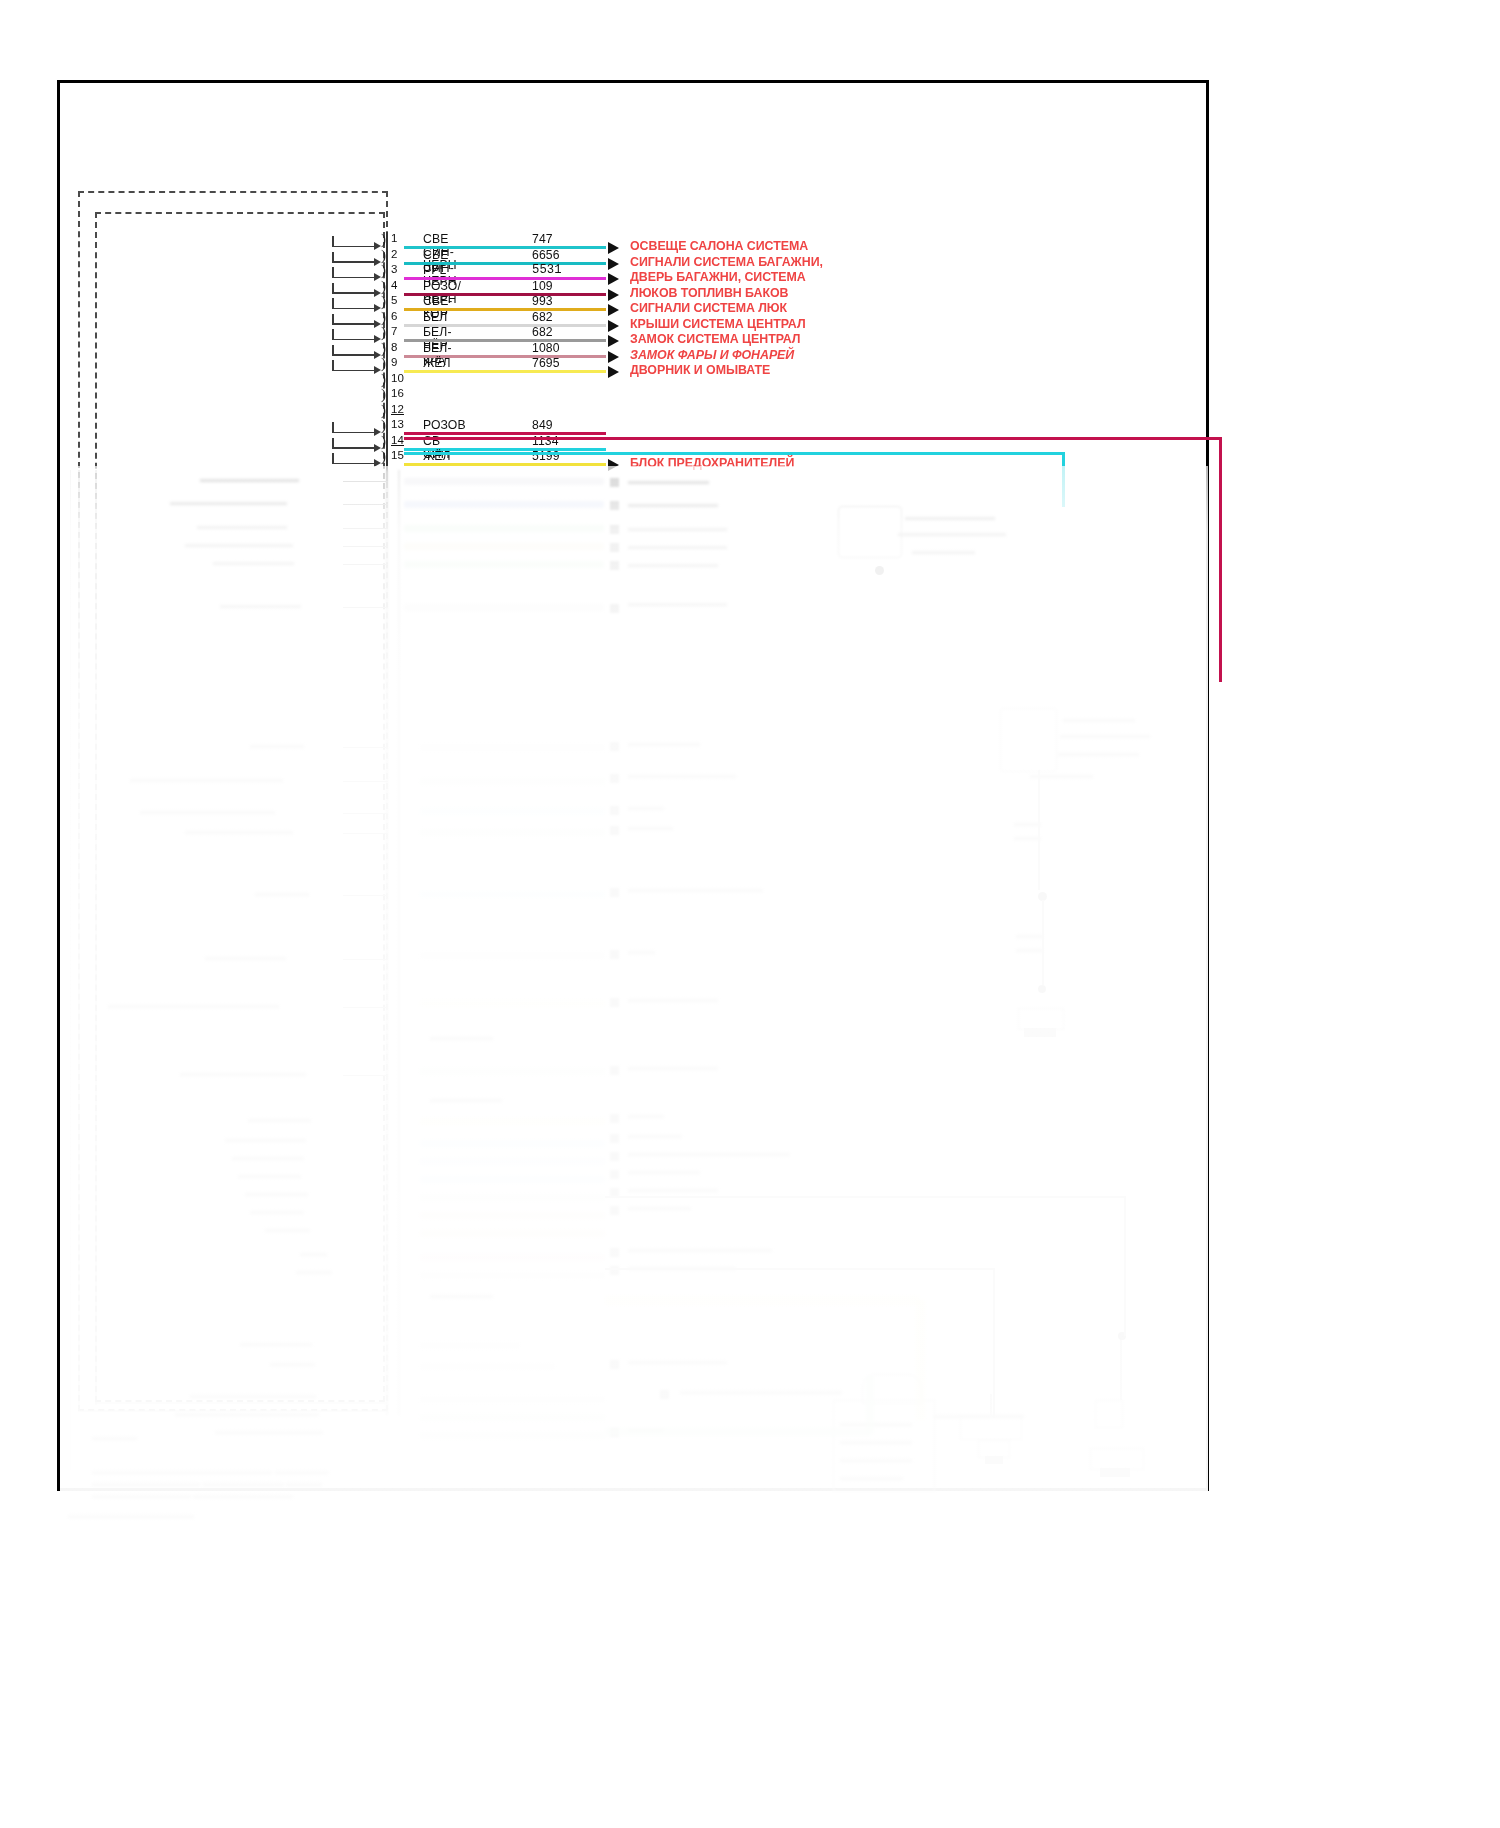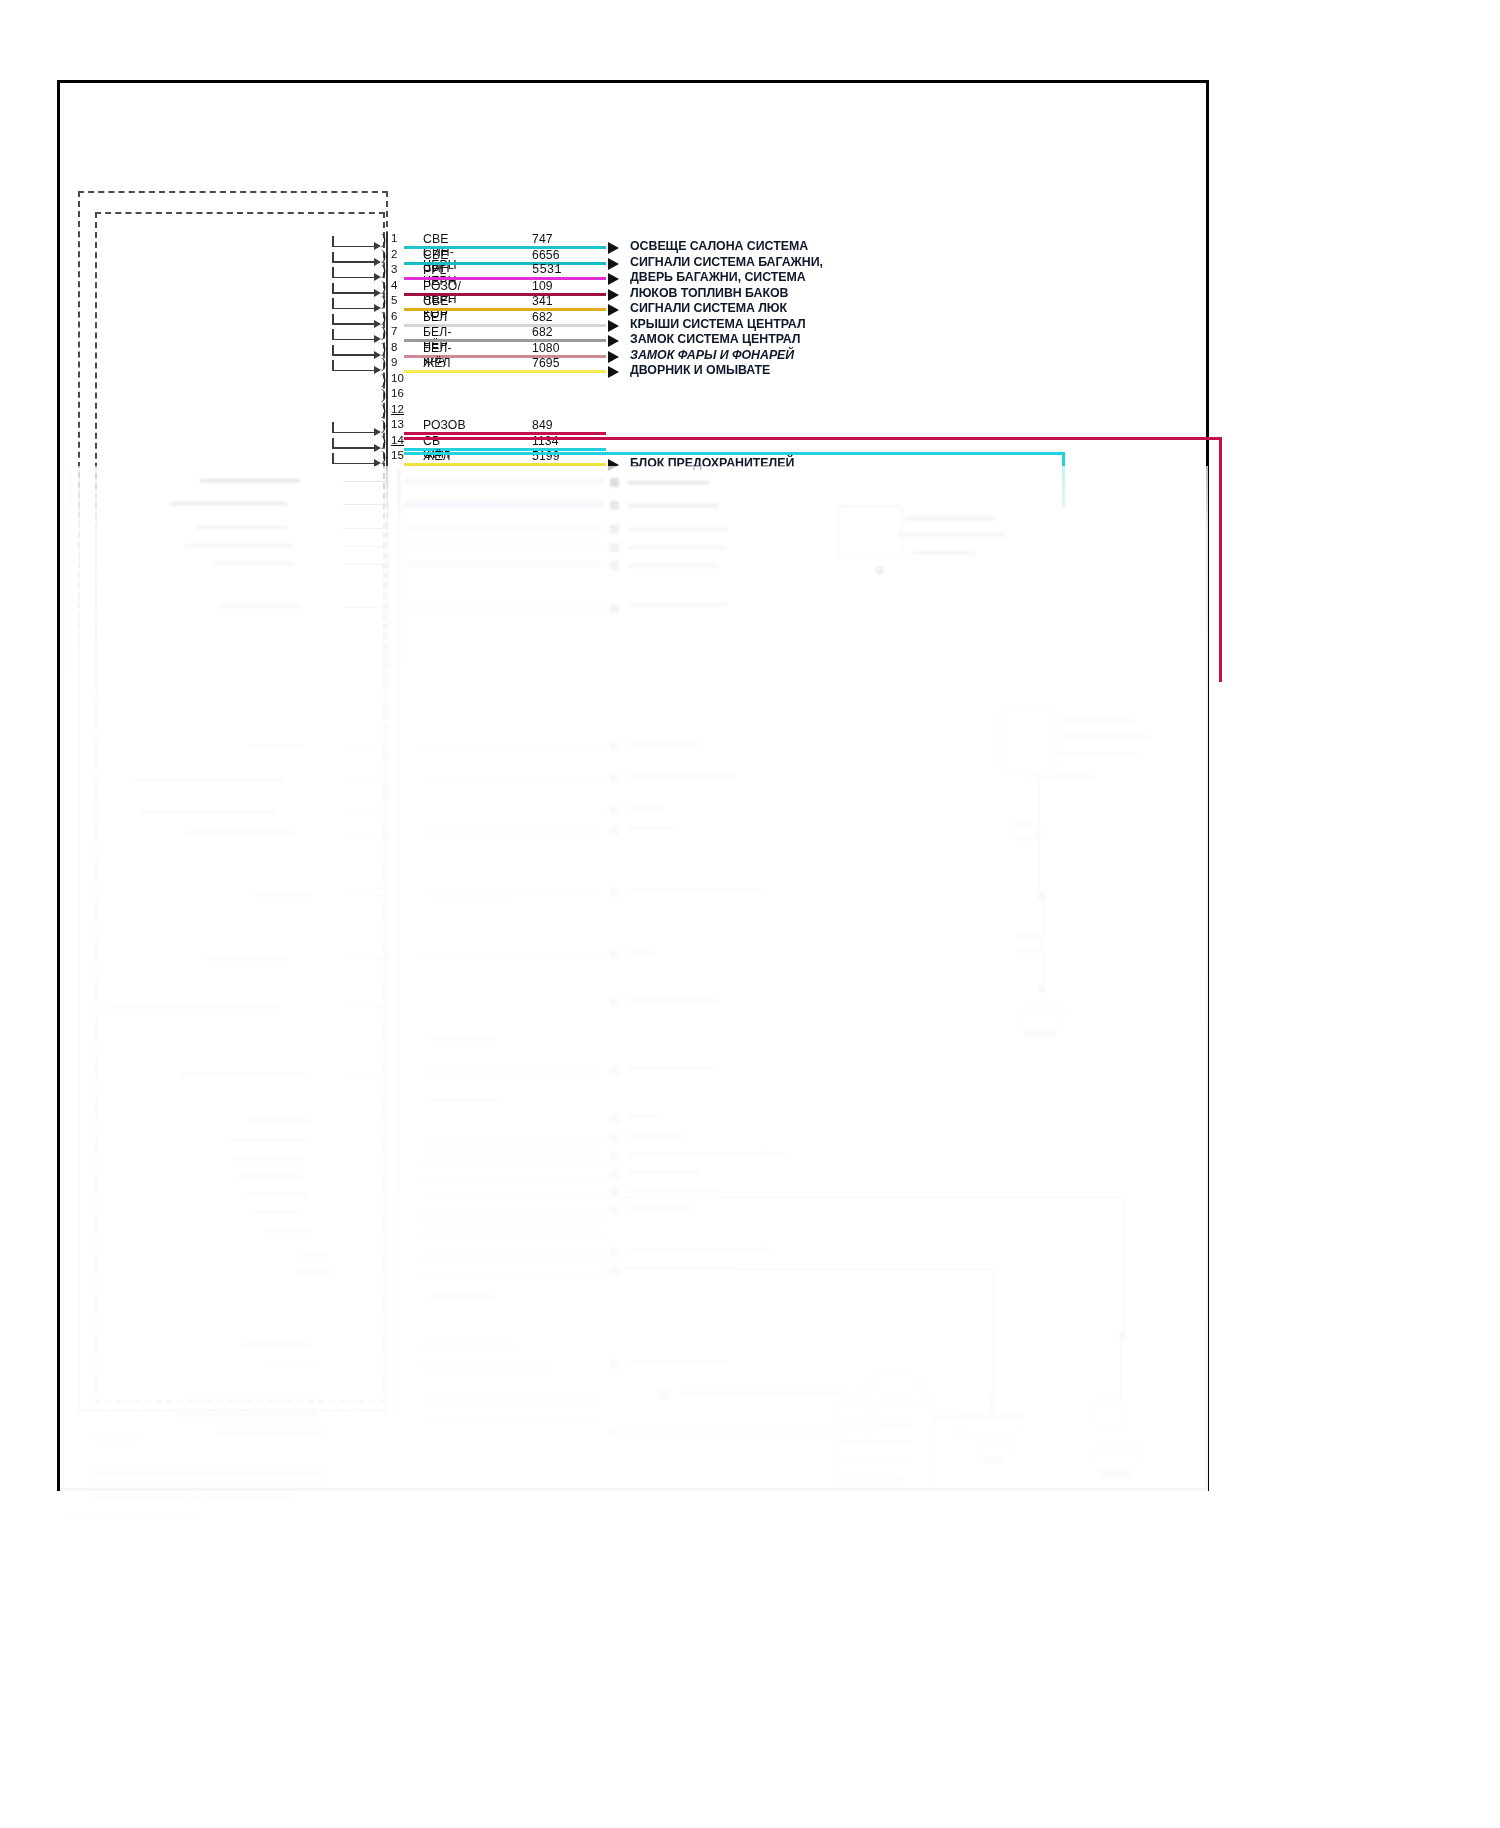--- a/index.html
+++ b/index.html
@@ -29,21 +29,21 @@
   .pin-paren{position:absolute;left:381px;font-size:15px;line-height:12px;color:#222;font-family:"Liberation Serif",serif;}
   .in-lead{position:absolute;height:1.5px;background:#3a3a3a;}
   .in-tick{position:absolute;width:1.5px;height:11px;background:#3a3a3a;}
   .in-arrow{position:absolute;width:0;height:0;border-left:7px solid #3a3a3a;border-top:4.2px solid transparent;border-bottom:4.2px solid transparent;}
 
   
   .wire-color{position:absolute;left:423px;font-size:12.2px;line-height:13px;color:#111;letter-spacing:.1px;}
   .circ-num{position:absolute;left:532px;font-size:12.2px;line-height:13px;color:#111;letter-spacing:.1px;}
   .wire-bar{position:absolute;left:404px;height:3.4px;border-radius:0;}
   .out-arrow{position:absolute;width:0;height:0;border-left:11px solid #111;border-top:6px solid transparent;border-bottom:6px solid transparent;}
-  .out-label{position:absolute;left:630px;font-size:12.4px;line-height:13px;color:#0f172a;font-weight:bold;white-space:nowrap;letter-spacing:-.05px;}
+  .out-label{position:absolute;left:630px;font-size:12.4px;line-height:13px;color:#ef4444;font-weight:bold;white-space:nowrap;letter-spacing:-.05px;}
 
   
   .route{position:absolute;}
   .route-h{position:absolute;height:3px;}
   .route-v{position:absolute;width:3px;}
   .g-line{position:absolute;background:#8d8d8d;}
   .g-text{position:absolute;font-size:9px;line-height:10px;color:#7b7b7b;white-space:nowrap;filter:blur(1.5px);}
   .g-bar{position:absolute;height:7px;opacity:.55;filter:blur(1.4px);border-radius:2px;}
   .g-arrow{position:absolute;width:9px;height:9px;background:#6f6f6f;filter:blur(1.2px);}
   .g-box{position:absolute;border:1.5px solid #9a9a9a;filter:blur(1.2px);}
@@ -328,21 +328,21 @@
       <div class="circ-num" style="top: 279.5px;">109</div>
       <div class="wire-bar" style="top: 292.5px; background: rgb(160, 16, 67); width: 202px;"></div>
       <div class="out-arrow" style="left: 608px; top: 288.5px;"></div>
       <div class="out-label" style="top: 286.5px;">ЛЮКОВ ТОПЛИВН БАКОВ</div>
       <div class="pin-paren" style="top: 295px;">)</div>
       <div class="pin-num" style="top: 294px;">5</div>
       <div class="in-tick" style="left: 332px; top: 298px;"></div>
       <div class="in-lead" style="left: 332px; top: 307.5px; width: 42px;"></div>
       <div class="in-arrow" style="left: 374px; top: 304px;"></div>
       <div class="wire-color" style="top: 295px;">СВЕ-КОР</div>
-      <div class="circ-num" style="top: 295px;">341</div>
+      <div class="circ-num" style="top: 295px;">993</div>
       <div class="wire-bar" style="top: 308px; background: rgb(224, 172, 28); width: 202px;"></div>
       <div class="out-arrow" style="left: 608px; top: 304px;"></div>
       <div class="out-label" style="top: 302px;">СИГНАЛИ СИСТЕМА ЛЮК</div>
       <div class="pin-paren" style="top: 310.5px;">)</div>
       <div class="pin-num" style="top: 309.5px;">6</div>
       <div class="in-tick" style="left: 332px; top: 313.5px;"></div>
       <div class="in-lead" style="left: 332px; top: 323px; width: 42px;"></div>
       <div class="in-arrow" style="left: 374px; top: 319.5px;"></div>
       <div class="wire-color" style="top: 310.5px;">БЕЛ</div>
       <div class="circ-num" style="top: 310.5px;">682</div>

